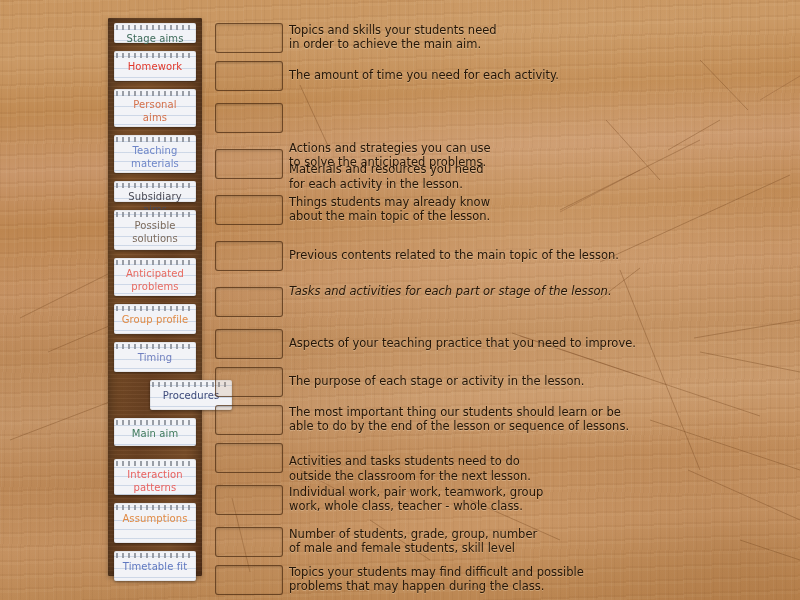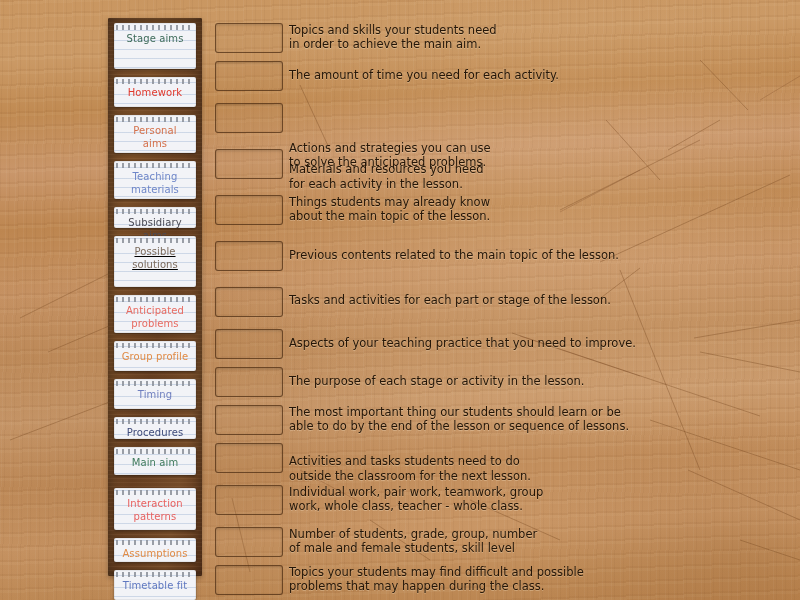--- a/index.html
+++ b/index.html
@@ -145,63 +145,63 @@
     <path d="M560 212 L640 170"></path>
     <path d="M520 336 L640 376"></path>
     <path d="M300 470 L360 502"></path>
     <path d="M760 100 L800 76"></path>
   </g>
 </svg>
 
 <div id="board"></div>
 
 <div id="tiles">
-  <div class="tile" style="height: 46px;">
+  <div class="tile" style="height: 20px;">
     <span class="tile-label" style="color: rgb(62, 107, 90);">Stage aims</span>
   </div>
   <div class="tile" style="height: 30px;">
     <span class="tile-label" style="color: rgb(224, 56, 44);">Homework</span>
   </div>
   <div class="tile" style="height: 38px;">
     <span class="tile-label" style="color: rgb(212, 112, 74);">Personal
 aims</span>
   </div>
   <div class="tile" style="height: 38px;">
     <span class="tile-label" style="color: rgb(109, 133, 200);">Teaching
 materials</span>
   </div>
   <div class="tile" style="height: 21px;">
     <span class="tile-label" style="color: rgb(74, 74, 85);">Subsidiary
 aims</span>
   </div>
-  <div class="tile" style="height: 51px; text-decoration: underline;">
+  <div class="tile" style="height: 40px;">
     <span class="tile-label" style="color: rgb(123, 106, 92);">Possible
 solutions</span>
   </div>
   <div class="tile" style="height: 38px;">
     <span class="tile-label" style="color: rgb(232, 106, 96);">Anticipated
 problems</span>
   </div>
   <div class="tile" style="height: 30px;">
     <span class="tile-label" style="color: rgb(224, 138, 68);">Group profile</span>
   </div>
   <div class="tile" style="height: 30px;">
     <span class="tile-label" style="color: rgb(111, 127, 191);">Timing</span>
   </div>
-  <div class="tile" style="height: 22px;">
+  <div class="tile" style="height: 30px; margin-left: 36px;">
     <span class="tile-label" style="color: rgb(61, 74, 122);">Procedures</span>
   </div>
   <div class="tile" style="height: 28px;">
     <span class="tile-label" style="color: rgb(63, 122, 92);">Main aim</span>
   </div>
-  <div class="tile" style="height: 42px; margin-top: 13px;">
+  <div class="tile" style="height: 36px; margin-top: 13px;">
     <span class="tile-label" style="color: rgb(232, 96, 94);">Interaction
 patterns</span>
   </div>
-  <div class="tile" style="height: 24px;">
+  <div class="tile" style="height: 40px;">
     <span class="tile-label" style="color: rgb(224, 138, 68);">Assumptions</span>
   </div>
   <div class="tile" style="height: 30px;">
     <span class="tile-label" style="color: rgb(95, 120, 192);">Timetable fit</span>
   </div>
 </div>
 
 <div id="dropzones" style="position: absolute; top: 0px; left: 215px;">
   <div class="dropzone" style="position: absolute; top: 23px;"></div>
   <div class="dropzone" style="position: absolute; top: 61px;"></div>
@@ -223,21 +223,21 @@
   <div class="desc" style="position: absolute; top: 22.5px; width: 470px;">Topics and skills your students need
 in order to achieve the main aim.</div>
   <div class="desc" style="position: absolute; top: 67.75px; width: 470px;">The amount of time you need for each activity.</div>
   <div class="desc" style="position: absolute; top: 102.5px; width: 470px; margin-top: 38px;">Actions and strategies you can use
 to solve the anticipated problems.</div>
   <div class="desc" style="position: absolute; top: 162px; width: 470px;">Materials and resources you need
 for each activity in the lesson.</div>
   <div class="desc" style="position: absolute; top: 194.5px; width: 470px;">Things students may already know
 about the main topic of the lesson.</div>
   <div class="desc" style="position: absolute; top: 247.75px; width: 470px;">Previous contents related to the main topic of the lesson.</div>
-  <div class="desc" style="position: absolute; top: 293px; width: 470px;">Tasks and activities for each part or stage of the lesson.</div>
+  <div class="desc" style="position: absolute; top: 284px; width: 470px; font-style: italic;">Tasks and activities for each part or stage of the lesson.</div>
   <div class="desc" style="position: absolute; top: 335.75px; width: 470px;">Aspects of your teaching practice that you need to improve.</div>
   <div class="desc" style="position: absolute; top: 373.75px; width: 470px;">The purpose of each stage or activity in the lesson.</div>
   <div class="desc" style="position: absolute; top: 404.5px; width: 470px;">The most important thing our students should learn or be
 able to do by the end of the lesson or sequence of lessons.</div>
   <div class="desc" style="position: absolute; top: 454px; width: 470px;">Activities and tasks students need to do
 outside the classroom for the next lesson.</div>
   <div class="desc" style="position: absolute; top: 484.5px; width: 470px;">Individual work, pair work, teamwork, group
 work, whole class, teacher - whole class.</div>
   <div class="desc" style="position: absolute; top: 526.5px; width: 470px;">Number of students, grade, group, number
 of male and female students, skill level</div>

